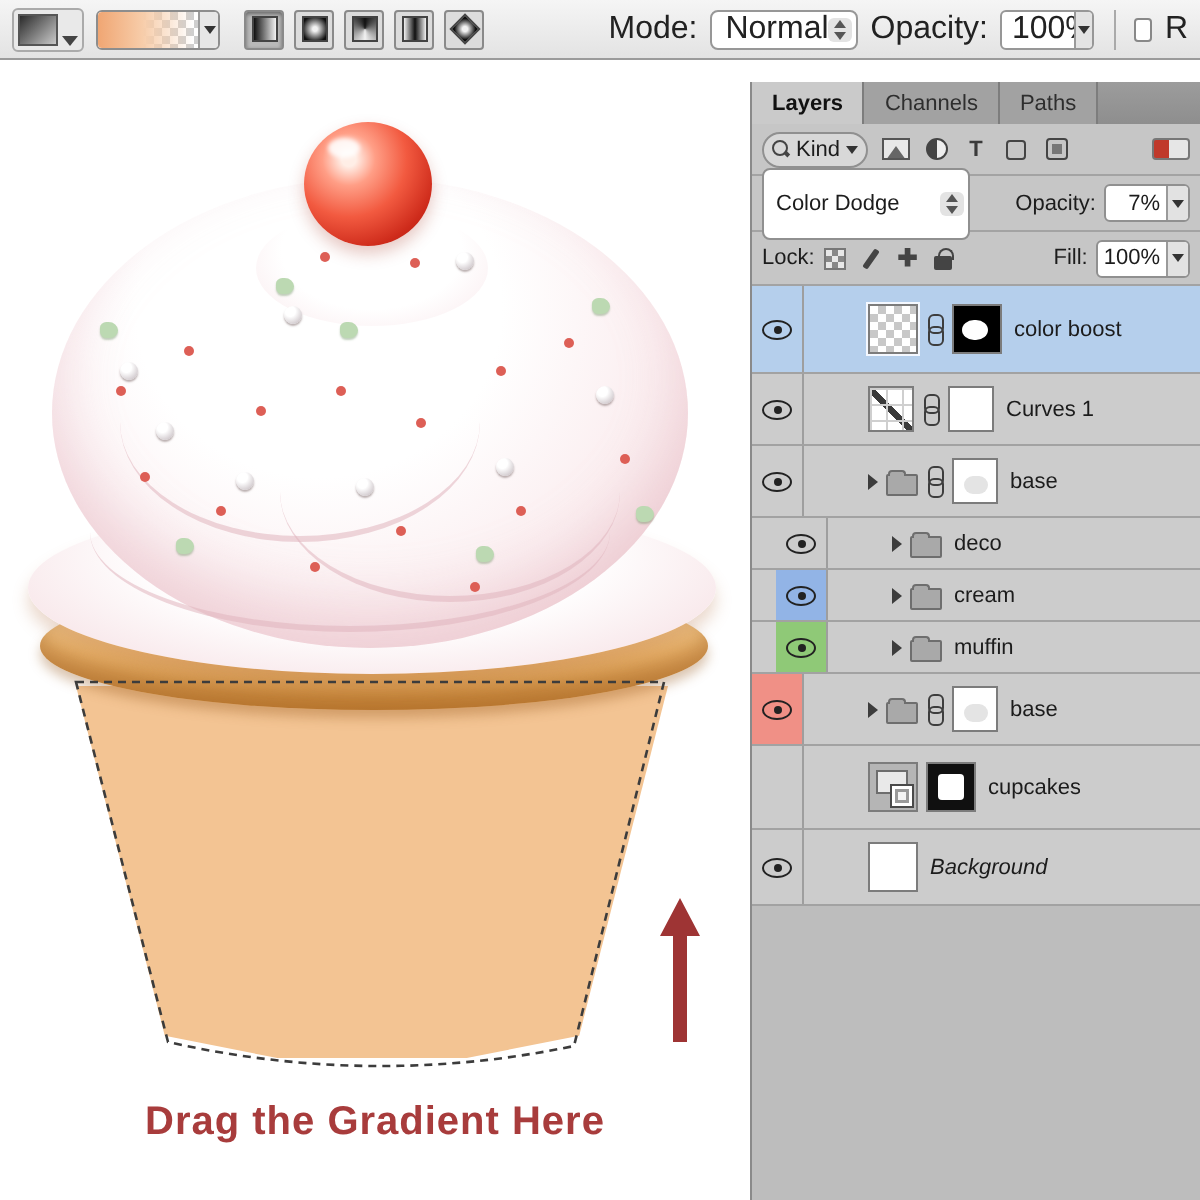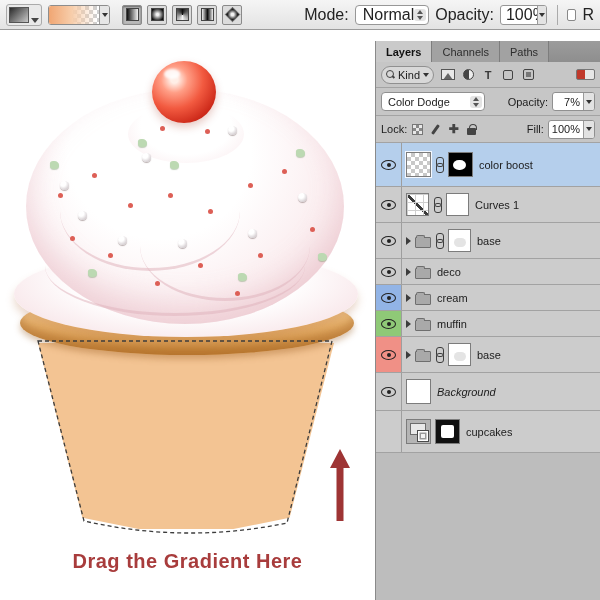--- a/index.html
+++ b/index.html
@@ -123,44 +123,44 @@
   .ic-img { width:14px; height:11px; border:1px solid #555; background:#e8e8e8; position:relative; overflow:hidden; }
   .ic-img::after { content:""; position:absolute; left:1px; bottom:-1px; width:0; height:0;
     border-left:5px solid transparent; border-right:5px solid transparent; border-bottom:7px solid #666; }
   .ic-half { width:11px; height:11px; border:1px solid #444; border-radius:50%;
     background:linear-gradient(90deg,#444 50%,#eee 50%); }
   .ic-shape { width:10px; height:10px; border:1.5px solid #444; border-radius:2px; }
   .ic-smart { width:11px; height:11px; border:1.5px solid #444; border-radius:2px; position:relative; }
   .ic-smart::after { content:""; position:absolute; left:2px; top:2px; right:2px; bottom:2px; background:#777; }
   .f-toggle { width:19px; height:11px; border:1px solid #777; border-radius:2px;
     background:linear-gradient(90deg,#c0392b 0 45%, #e6e6e6 45%); }
-  .blend-dd { display:flex; align-items:center; justify-content:space-between; width:104px; height:19px;
+  .blend-dd { display:flex; align-items:center; justify-content:space-between; width:104px; height:36px;
     background:#fff; border:1px solid #909090; border-radius:4px; padding:0 2px 0 6px; }
   .mini-combo { display:flex; align-items:center; height:19px; background:#fff; border:1px solid #909090;
     border-radius:3px; overflow:hidden; }
   .mini-combo .val { padding:0 3px; min-width:30px; text-align:right; }
   .mini-combo .a { width:11px; height:19px; background:#e2e2e2; border-left:1px solid #9a9a9a;
     display:flex; align-items:center; justify-content:center; }
   .lock-icons { display:flex; gap:5px; align-items:center; }
   .li { width:13px; height:13px; display:flex; align-items:center; justify-content:center; }
   .li-checker { background-image:linear-gradient(45deg,#888 25%,transparent 25%,transparent 75%,#888 75%),
     linear-gradient(45deg,#888 25%,transparent 25%,transparent 75%,#888 75%);
     background-size:6px 6px; background-position:0 0,3px 3px; background-color:#e8e8e8;
     border:1px solid #777; width:11px; height:11px; }
   .li-brush { width:3px; height:11px; background:#444; transform:rotate(35deg); border-radius:1px; }
   .li-move { font-size:12px; font-weight:bold; color:#444; line-height:1; }
   .li-lock { position:relative; width:9px; height:7px; background:#444; border-radius:1px; margin-top:4px; }
   .li-lock::before { content:""; position:absolute; left:1.5px; top:-4px; width:6px; height:5px;
     border:1.5px solid #444; border-bottom:none; border-radius:4px 4px 0 0; }
   .spacer { flex:1; }
 
   .layer-list { background:#c9c9c9; }
-  .lrow { display:flex; align-items:stretch; border-bottom:1px solid #a2a2a2; background:#cccccc; }
+  .lrow { display:flex; align-items:stretch; border-bottom:1px solid #a2a2a2; background:#cccccc;gap:28px; }
   .lrow.selected { background:#b5cfec; }
-  .h44 { height:44px; } .h36 { height:36px; } .h26 { height:26px; } .h42 { height:42px; } .h38 { height:38px; }
+  .h44 { height:44px; } .h36 { height:36px; } .h26 { height:26px;padding-left:12px; } .h42 { height:42px; } .h38 { height:38px; }
   .eyewell { width:26px; flex:none; border-right:1px solid #9e9e9e; display:flex; align-items:center;
     justify-content:center; }
   .eyewell.tag-blue { background:#92b4e6; }
   .eyewell.tag-green { background:#8fc977; }
   .eyewell.tag-red { background:#f09086; }
   .eye { position:relative; width:15px; height:10px; border:1.4px solid #222; border-radius:50%; }
   .eye::after { content:""; position:absolute; left:50%; top:50%; transform:translate(-50%,-50%);
     width:4px; height:4px; border-radius:50%; background:#222; }
   .rowc { display:flex; align-items:center; gap:4px; padding:0 4px; flex:1; min-width:0; }
   .tri { width:0; height:0; border-left:5px solid #3c3c3c; border-top:4px solid transparent;
@@ -459,34 +459,34 @@
           </div>
         <div class="rowc">
           <span class="tri"></span>
           <span class="folder"></span>
           <span class="chain"></span>
           <span class="thumb small thumb-faint"></span>
           <span class="lname">base</span>
         </div>
       </div>
 
-      <div class="lrow h38">
-        <div class="eyewell">
-            <span class="eye"></span>
-          </div>
-        <div class="rowc">
-          <span class="thumb"></span>
-          <span class="lname italic">Background</span>
-        </div>
-      </div>
-
       <div class="lrow h42">
         <div class="eyewell"></div>
         <div class="rowc">
           <span class="thumb thumb-smart"></span>
           <span class="thumb mask-sq"></span>
           <span class="lname">cupcakes</span>
         </div>
       </div>
 
+      <div class="lrow h38">
+        <div class="eyewell">
+            <span class="eye"></span>
+          </div>
+        <div class="rowc">
+          <span class="thumb"></span>
+          <span class="lname italic">Background</span>
+        </div>
+      </div>
+
     </div>
   </div>
 </div>
 
 </body></html>

